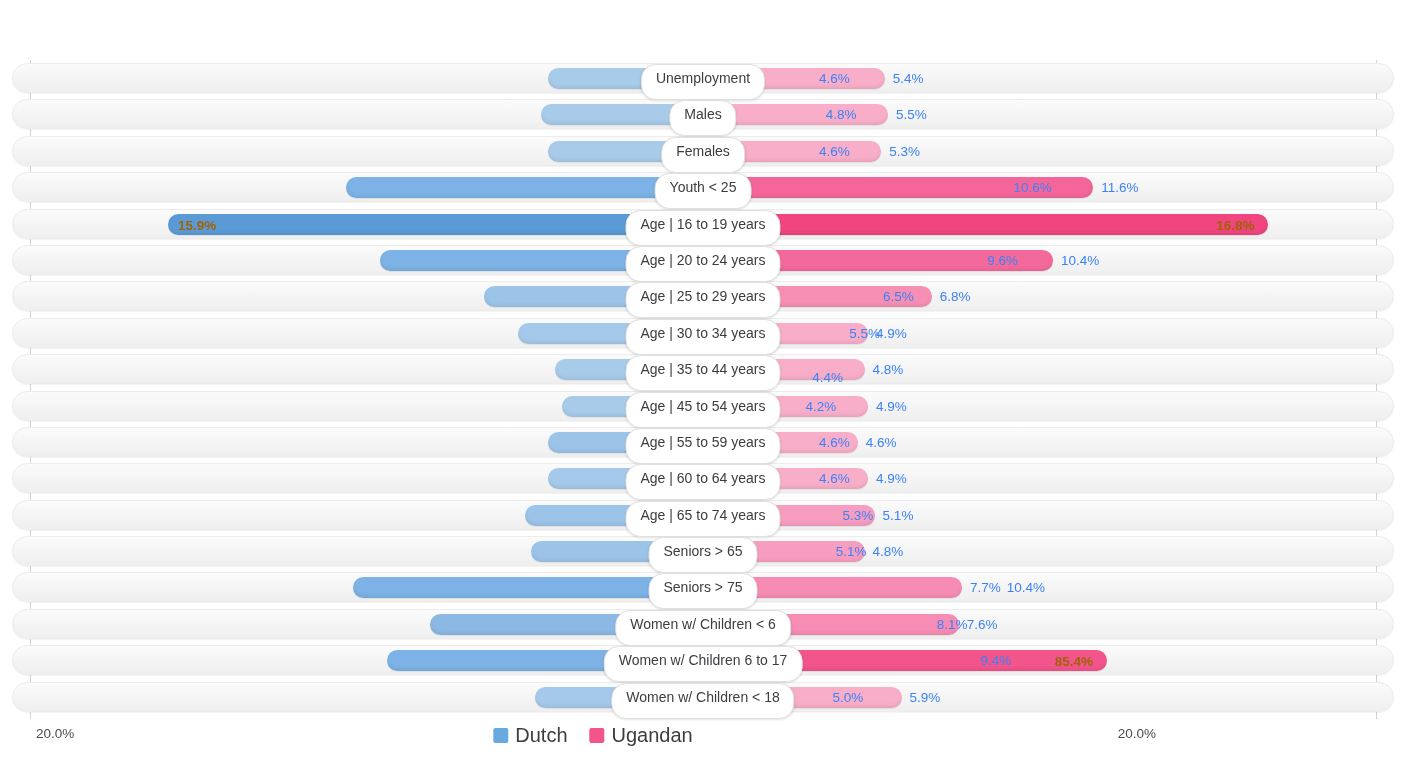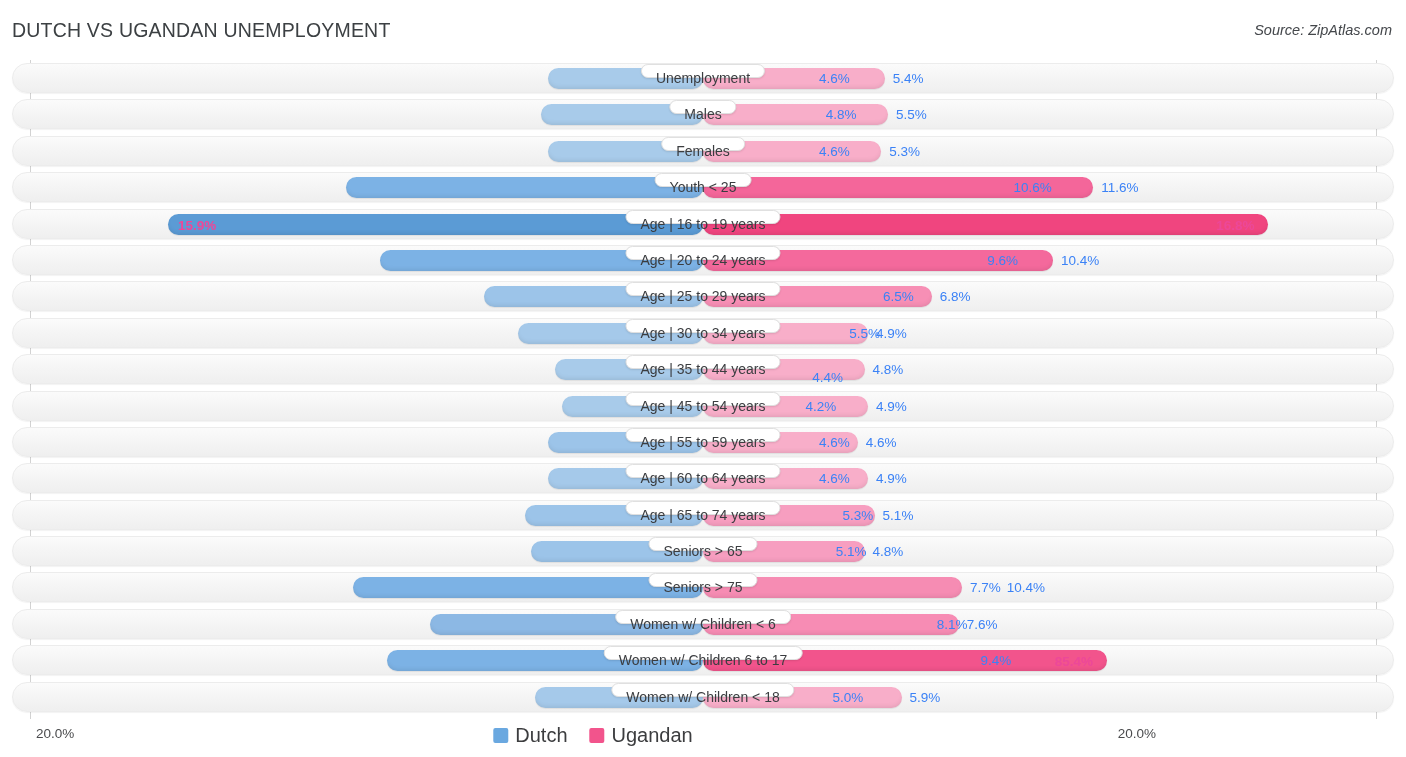--- a/index.html
+++ b/index.html
@@ -70,29 +70,29 @@
     position: absolute; top: 9px;
     font-size: 13.5px; color: #3b82f6;
     white-space: nowrap; line-height: 19px;
   }
   .val-l { text-align: right; }
   .val-r { text-align: left; }
 
   
   .val-in {
     position: absolute; top: 10px;
-    font-size: 13.5px; color: #ec4899;
+    font-size: 13.5px; color: #a16207;
     white-space: nowrap; line-height: 19px; font-weight: 600;
   }
 
   
   .pill {
     position: absolute; top: 4px; left: 50%;
     transform: translateX(-50%);
-    height: 14px; line-height: 27px;
+    height: 36px; line-height: 27px;
     padding: 0 14px;
     background: #ffffff;
     border: 1px solid #e0e0e0;
     border-radius: 15px;
     font-size: 14px; color: #3b3d40;
     white-space: nowrap;
     box-shadow: 0 1px 2px rgba(0,0,0,.10);
     z-index: 4;
   }
 
@@ -106,24 +106,20 @@
   }
   .lg { display: flex; align-items: center; gap: 7px; }
   .sw { width: 15px; height: 15px; border-radius: 2px; }
   .lgt { font-size: 20px; color: #3c3d3f; }
 </style>
 </head>
 <body>
 
 <div id="app">
 
-  <div class="header">
-    <div class="title">DUTCH VS UGANDAN UNEMPLOYMENT</div>
-    <div class="source">Source: ZipAtlas.com</div>
-  </div>
 
   <div class="plot">
     <div class="axis-line axis-left"></div>
     <div class="axis-line axis-right"></div>
     <div class="rows" id="rows">
         <div class="row">
           <div class="track"></div>
           <div class="bar bar-l" style="width:154.79px;background:#a8cbea;"></div>
           <div class="bar bar-r" style="width:181.71px;background:#f8aec9;"></div>
           <div class="val val-l" style="right:556.21px;">4.6%</div>

